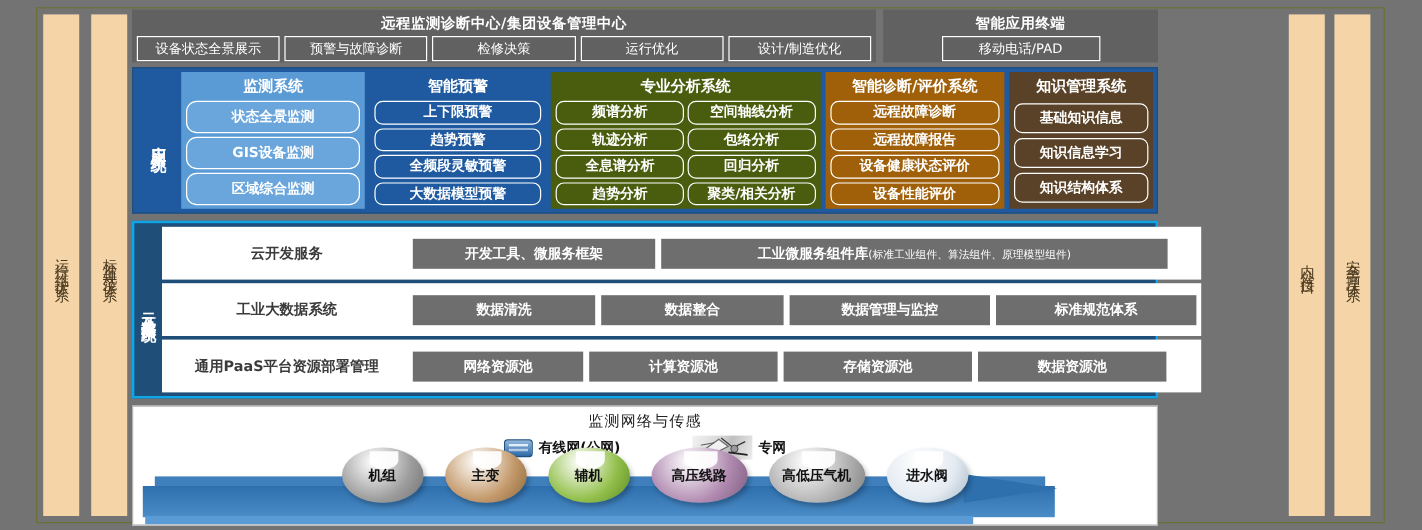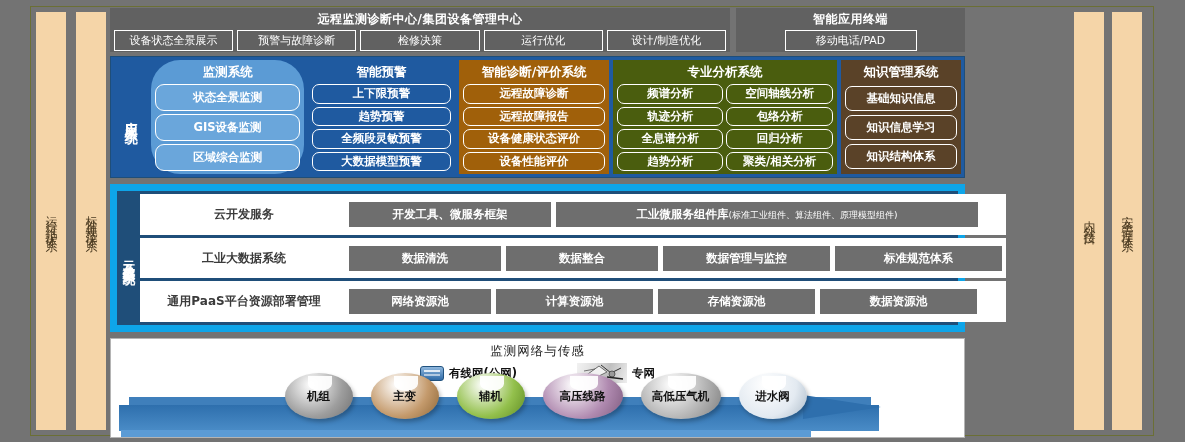--- a/index.html
+++ b/index.html
@@ -50,37 +50,37 @@
        flex-direction:column;}
   .panel-title{color:#ffffff;font-weight:bold;font-size:12.5px;text-align:center;
        padding:2px 0 3px 0;font-family:"DejaVu Sans",sans-serif;white-space:nowrap;}
   .pill-wrap{flex:1;display:flex;flex-direction:column;gap:3px;}
   .pill{border:1px solid #ffffff;border-radius:7px;color:#ffffff;
        font-size:11.5px;font-weight:bold;text-align:center;
        font-family:"DejaVu Sans",sans-serif;
        flex:1;display:flex;align-items:center;justify-content:center;
        white-space:nowrap;}
 
-  .p-monitor{background:#5b9bd5;width:155px;border-radius:29px;}
+  .p-monitor{background:#5b9bd5;width:155px;}
   .p-monitor .pill{background:#6aa6db;border-radius:9px;}
   .p-warn{background:#1f5aa0;width:150px;}
   .p-warn .pill{background:#1f5aa0;}
   .p-diag{background:#a0600a;width:152px;}
   .p-diag .pill{background:#a0600a;}
   .p-pro{background:#4a5d0e;width:228px;}
   .p-pro .grid2{flex:1;display:grid;grid-template-columns:1fr 1fr;
        grid-template-rows:repeat(4,1fr);gap:3px;}
   .p-pro .pill{background:#4a5d0e;}
   .p-know{background:#5a4228;width:122px;}
   .p-know .pill{background:#5a4228;}
   .p-know .pill-wrap{gap:4px;padding:2px 0;}
 
   
   .cloud{position:absolute;left:0;top:178px;width:855px;height:148px;
-       background:#1f4e79;border:7px solid #0ea5e9;box-sizing:border-box;
+       background:#1f4e79;border:2px solid #0ea5e9;box-sizing:border-box;
        display:flex;padding:3px;gap:3px;}
   .cloud-label{width:34px;display:flex;align-items:center;justify-content:center;}
   .cloud-label span{writing-mode:vertical-rl;text-orientation:upright;
        color:#ffffff;font-weight:bold;font-size:12.5px;letter-spacing:2px;
        font-family:"DejaVu Sans",sans-serif;}
   .cloud-rows{flex:1;display:flex;flex-direction:column;gap:3px;}
   .crow{flex:1;background:#ffffff;display:flex;align-items:center;
        padding:0 4px;gap:5px;}
   .crow-name{width:200px;text-align:center;color:#3b3b3b;font-weight:bold;
        font-size:12px;font-family:"DejaVu Sans",sans-serif;white-space:nowrap;}
@@ -192,44 +192,44 @@
       <div class="panel p-warn">
         <div class="panel-title">智能预警</div>
         <div class="pill-wrap">
           <div class="pill">上下限预警</div>
           <div class="pill">趋势预警</div>
           <div class="pill">全频段灵敏预警</div>
           <div class="pill">大数据模型预警</div>
         </div>
       </div>
 
-      <div class="panel p-diag">
-        <div class="panel-title">智能诊断/评价系统</div>
-        <div class="pill-wrap">
-          <div class="pill">远程故障诊断</div>
-          <div class="pill">远程故障报告</div>
-          <div class="pill">设备健康状态评价</div>
-          <div class="pill">设备性能评价</div>
-        </div>
-      </div>
-
       <div class="panel p-pro">
         <div class="panel-title">专业分析系统</div>
         <div class="grid2">
           <div class="pill">频谱分析</div>
           <div class="pill">空间轴线分析</div>
           <div class="pill">轨迹分析</div>
           <div class="pill">包络分析</div>
           <div class="pill">全息谱分析</div>
           <div class="pill">回归分析</div>
           <div class="pill">趋势分析</div>
           <div class="pill">聚类/相关分析</div>
         </div>
       </div>
 
+      <div class="panel p-diag">
+        <div class="panel-title">智能诊断/评价系统</div>
+        <div class="pill-wrap">
+          <div class="pill">远程故障诊断</div>
+          <div class="pill">远程故障报告</div>
+          <div class="pill">设备健康状态评价</div>
+          <div class="pill">设备性能评价</div>
+        </div>
+      </div>
+
       <div class="panel p-know">
         <div class="panel-title">知识管理系统</div>
         <div class="pill-wrap">
           <div class="pill">基础知识信息</div>
           <div class="pill">知识信息学习</div>
           <div class="pill">知识结构体系</div>
         </div>
       </div>
     </div>
 

